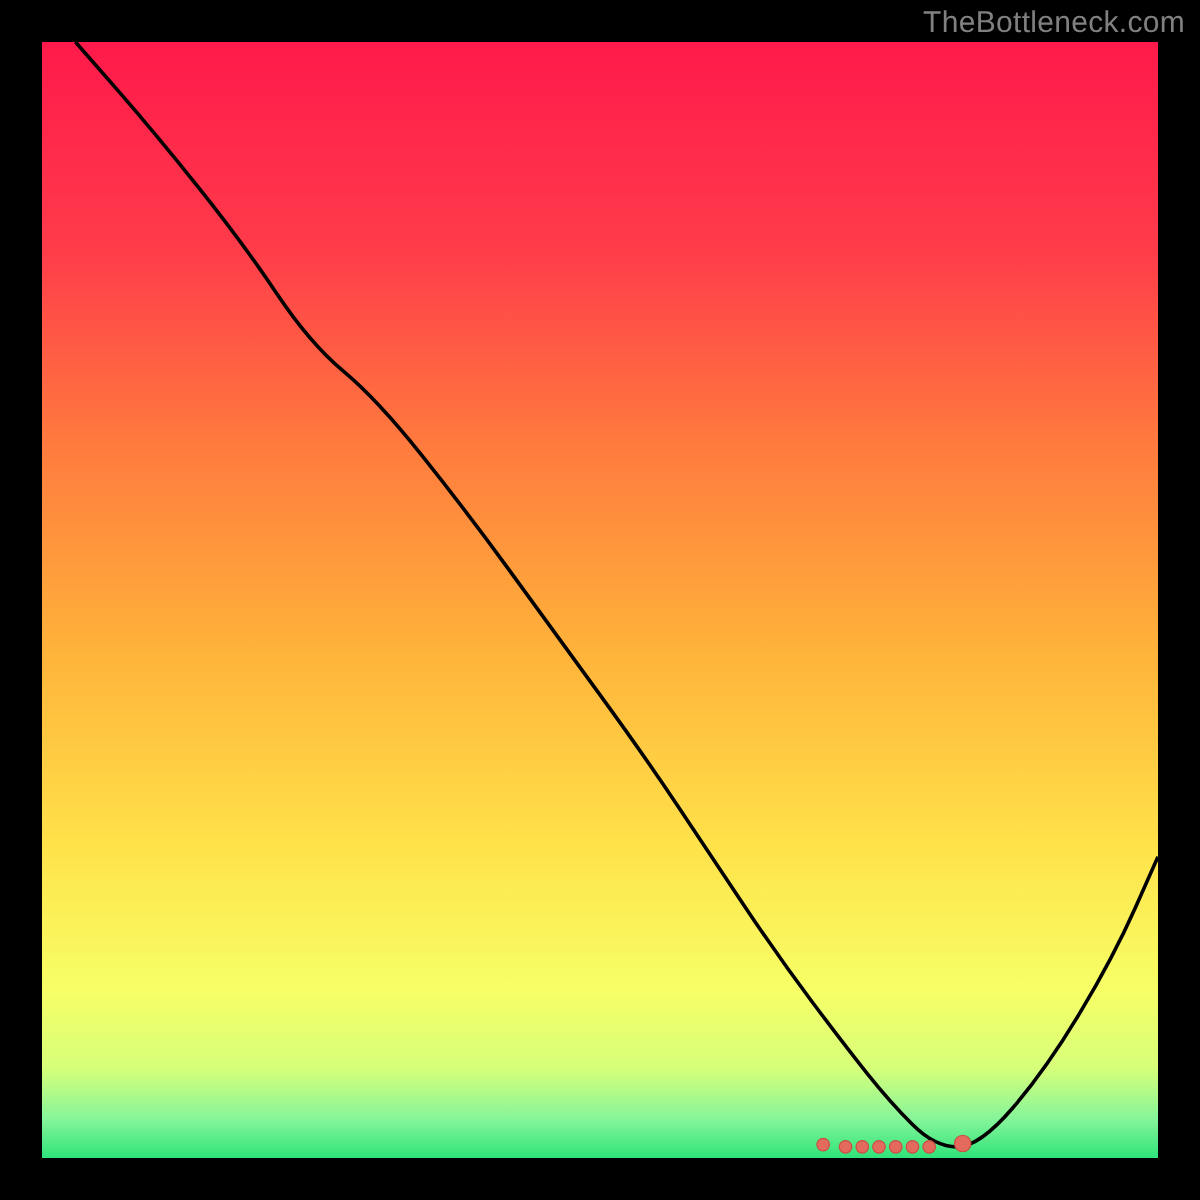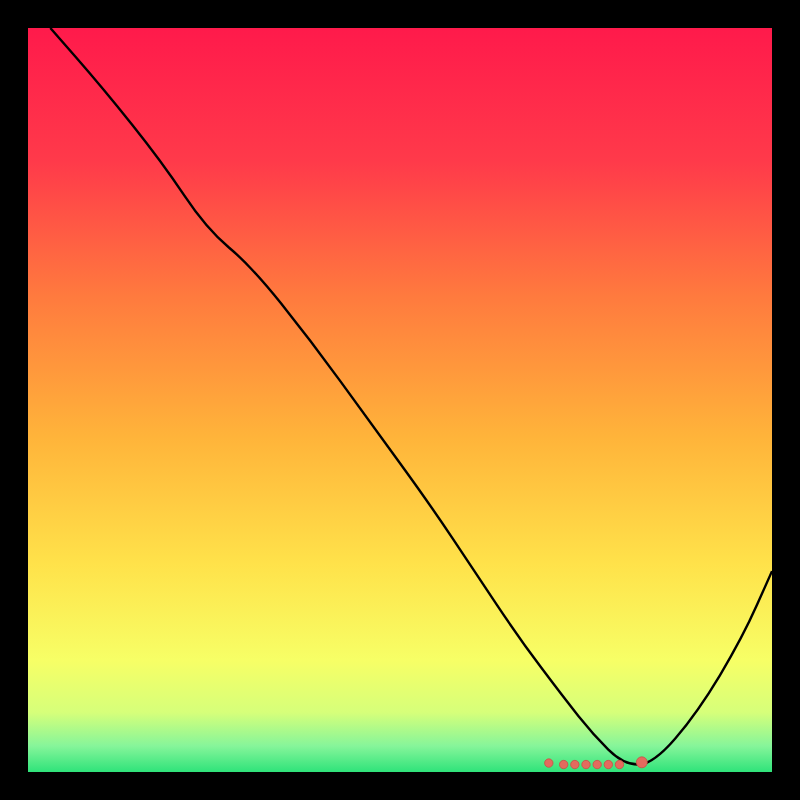--- a/index.html
+++ b/index.html
@@ -36,20 +36,21 @@
     height: 744px;
   }
   svg {
     display: block;
   }
 </style>
 </head>
 <body>
 
 <div class="frame">
+  <div class="watermark">TheBottleneck.com</div>
 
   <div class="plot-wrap">
     <svg id="chart-svg" width="744" height="744" viewBox="0 0 744 744">
       <defs>
         <linearGradient id="bg-grad" x1="0" y1="0" x2="0" y2="1">
             <stop offset="0%" stop-color="#ff1a4b"></stop>
             <stop offset="18%" stop-color="#ff3a4a"></stop>
             <stop offset="36%" stop-color="#ff7a3e"></stop>
             <stop offset="55.00000000000001%" stop-color="#ffb43a"></stop>
             <stop offset="72%" stop-color="#ffe24a"></stop>

